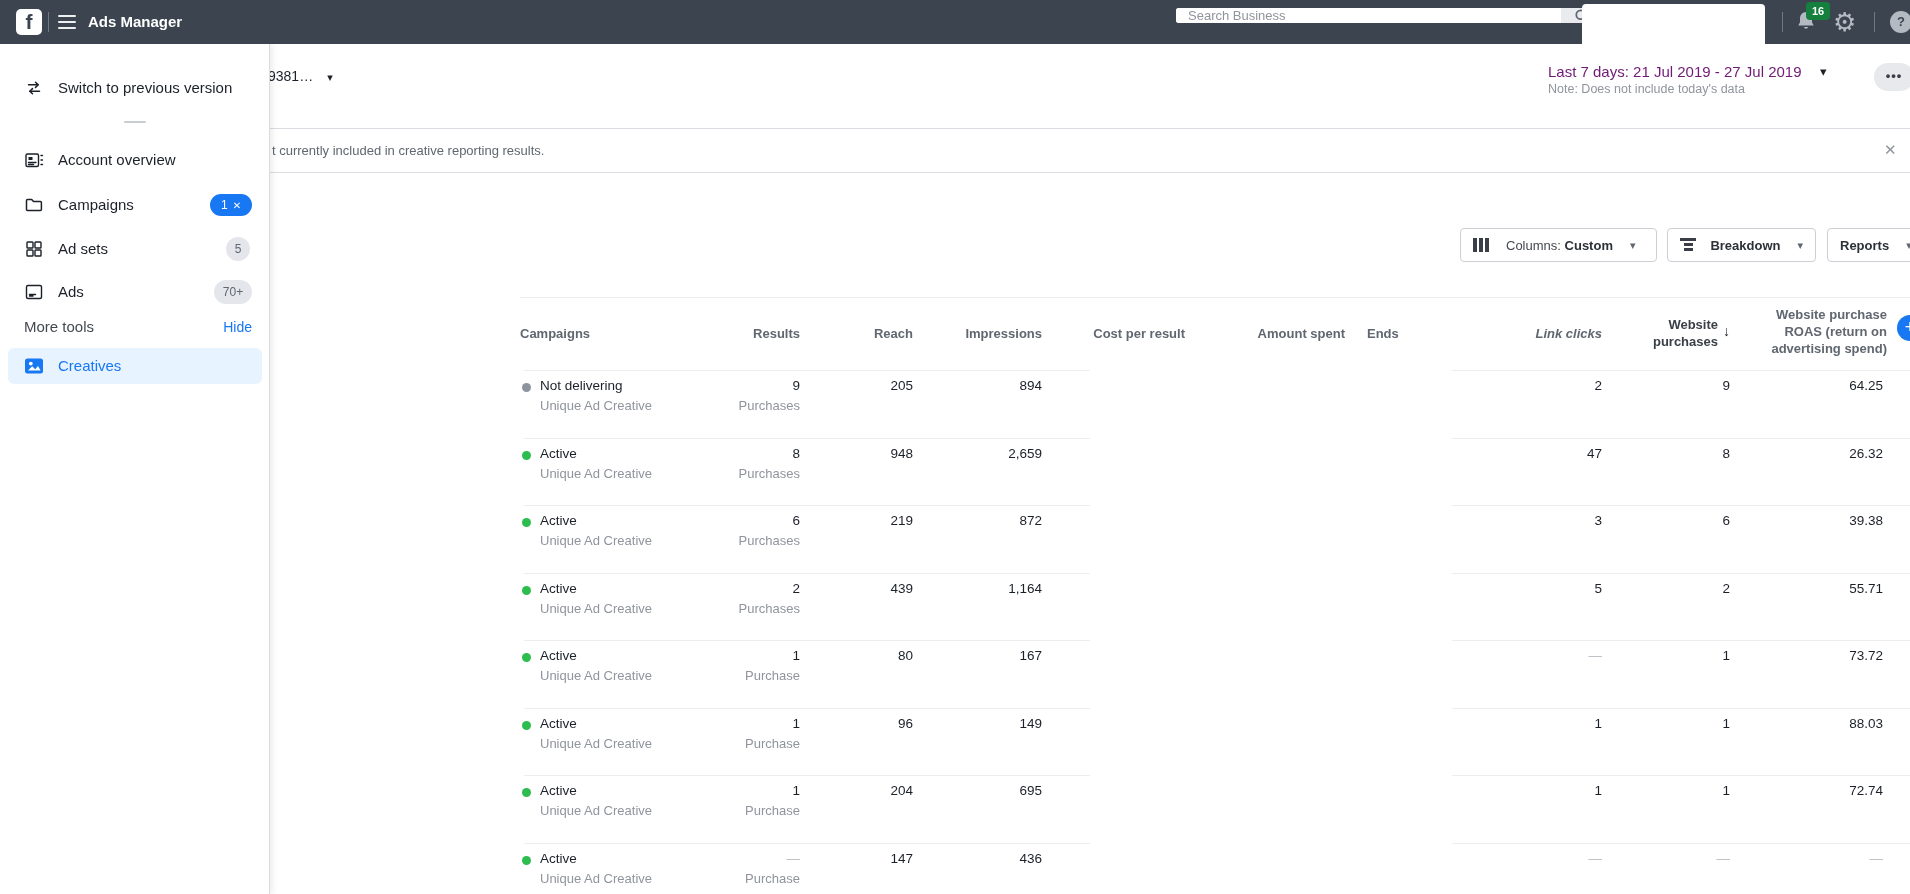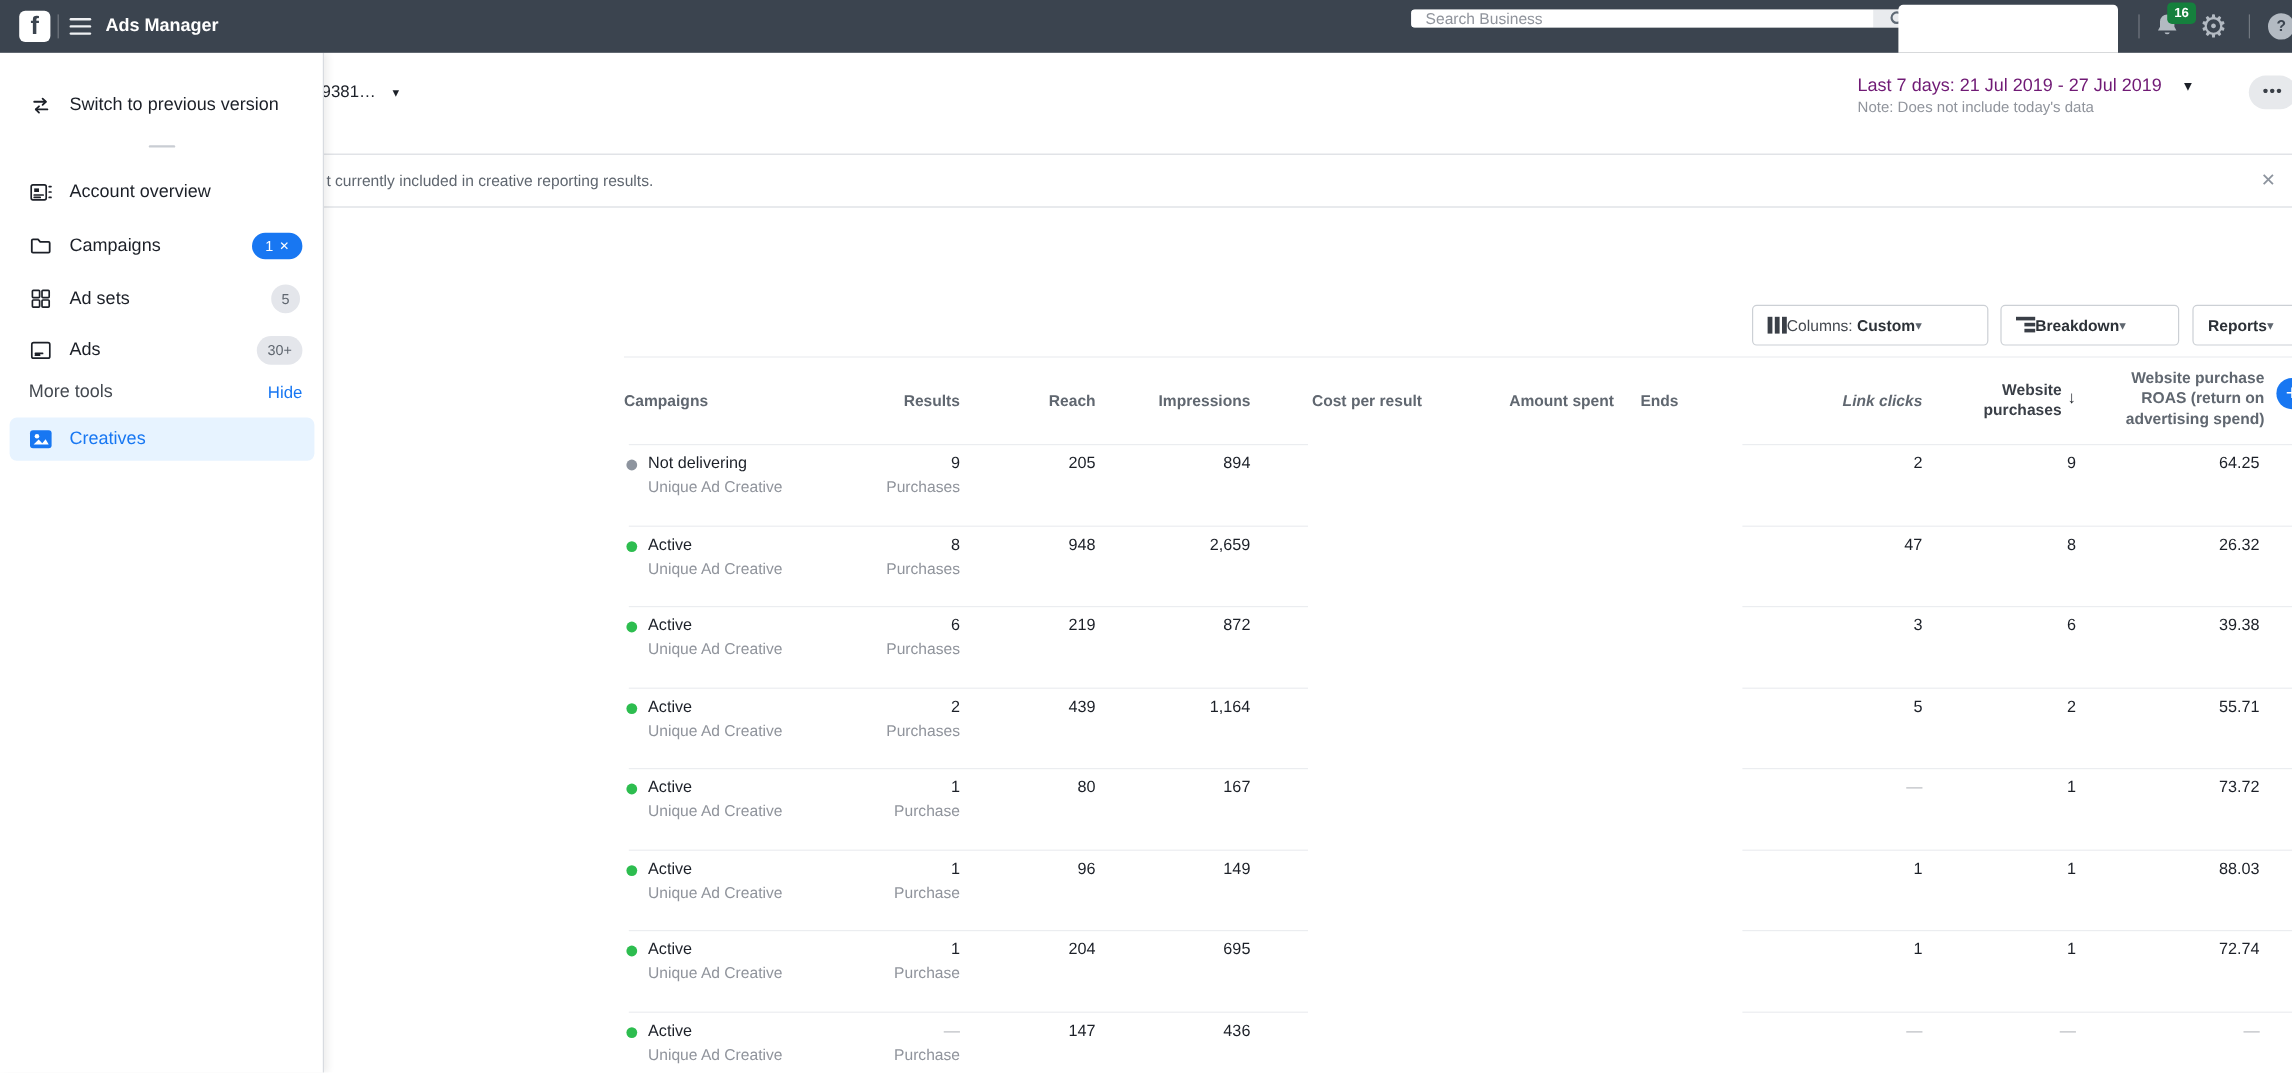--- a/index.html
+++ b/index.html
@@ -50,22 +50,22 @@
   .date-caret { position:absolute; left:1820px; top:64px; font-size:13px; color:#1c2028; cursor:pointer; }
   .date-note { position:absolute; left:1548px; top:81px; font-size:12.5px; color:#90949c; line-height:16px; }
   .more-btn { position:absolute; left:1874px; top:63px; width:40px; height:28px; border-radius:15px; background:#e7e9ec;
               color:#3a3f47; font-size:13px; font-weight:bold; letter-spacing:1px; text-align:center; line-height:26px; cursor:pointer; }
   
   .banner { position:absolute; left:0; top:128px; width:1910px; height:45px; background:#fff;
             border-top:1px solid #dadde1; border-bottom:1px solid #dadde1; z-index:5; }
   .banner-text { position:absolute; left:272px; top:0; line-height:43px; font-size:13px; color:#606770; }
   .banner-close { position:absolute; left:1884px; top:12px; font-size:15px; color:#8d949e; cursor:pointer; }
   
-  .btn { position:absolute; top:254px; height:34px; background:#fff; border:1px solid #ccd0d5; border-radius:4px;
-         display:flex; align-items:center; padding:0 12px; gap:0; font-size:13px; color:#444950; cursor:pointer; }
+  .btn { position:absolute; top:228px; height:34px; background:#fff; border:1px solid #ccd0d5; border-radius:4px;
+         display:flex; align-items:center; padding:0 12px; gap:17px; font-size:13px; color:#444950; cursor:pointer; }
   .btn b { color:#2c3137; }
   .btn .caret { font-size:11px; color:#606770; }
   .cols-icon { display:flex; gap:2px; }
   .cols-icon i { display:block; width:4px; height:14px; background:#3a3f47; }
   .bd-icon { position:relative; width:16px; height:14px; }
   .bd-icon i { position:absolute; right:0; background:#3a3f47; display:block; height:2.5px; }
   .bd-icon i:nth-child(1){ left:0; top:0; }
   .bd-icon i:nth-child(2){ width:9px; top:5px; }
   .bd-icon i:nth-child(3){ width:9px; top:10px; }
   
@@ -323,21 +323,21 @@
       <span class="mlabel">Ad sets</span>
       <span class="badge-gray" style="left:226px; width:24px;">5</span>
     </div>
 
     <div class="menu-row" style="top:226px;">
       <svg class="micon" viewBox="0 0 20 20" fill="none" stroke="#1c2028" stroke-width="1.4" stroke-linecap="round">
         <rect x="2.5" y="3.5" width="15" height="13" rx="1.5"></rect>
         <path d="M5.5 12.5h6M5.5 14h3.5"></path>
       </svg>
       <span class="mlabel">Ads</span>
-      <span class="badge-gray" style="left:214px; width:38px;">30+</span>
+      <span class="badge-gray" style="left:214px; width:38px;">70+</span>
     </div>
 
     <div class="moretools-label">More tools</div>
     <div class="hide-link">Hide</div>
 
     <div class="creatives-row">
       <svg class="micon" viewBox="0 0 20 20">
         <rect x="1" y="2.5" width="18" height="15" rx="2.5" fill="#1877f2"></rect>
         <circle cx="6.8" cy="7.6" r="1.9" fill="#fff"></circle>
         <path d="M4 14.5l4.2-4.2 3 3 2.8-3.3 2.6 4.5z" fill="#fff"></path>

